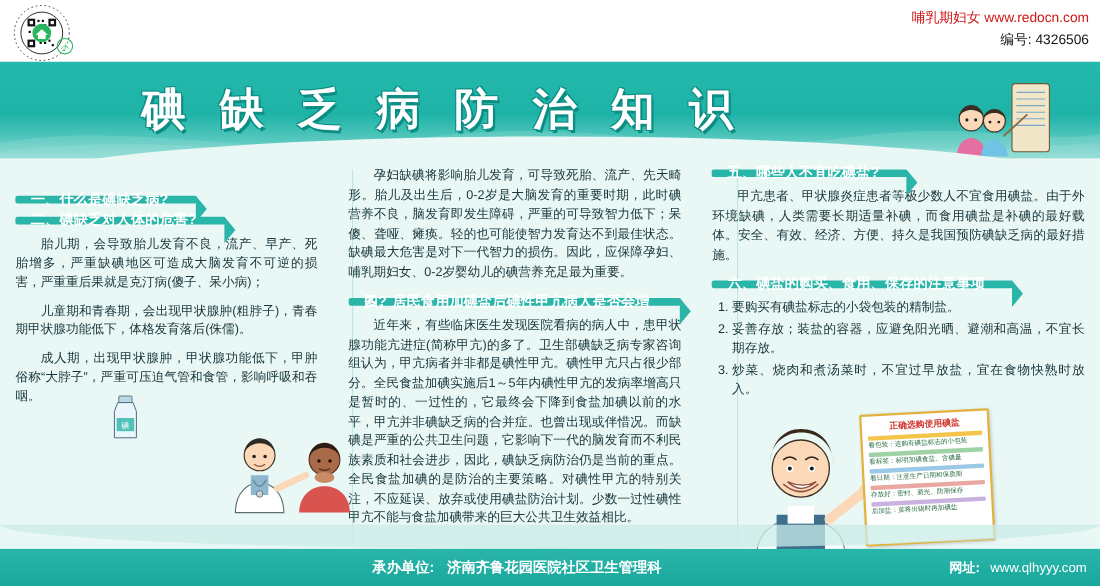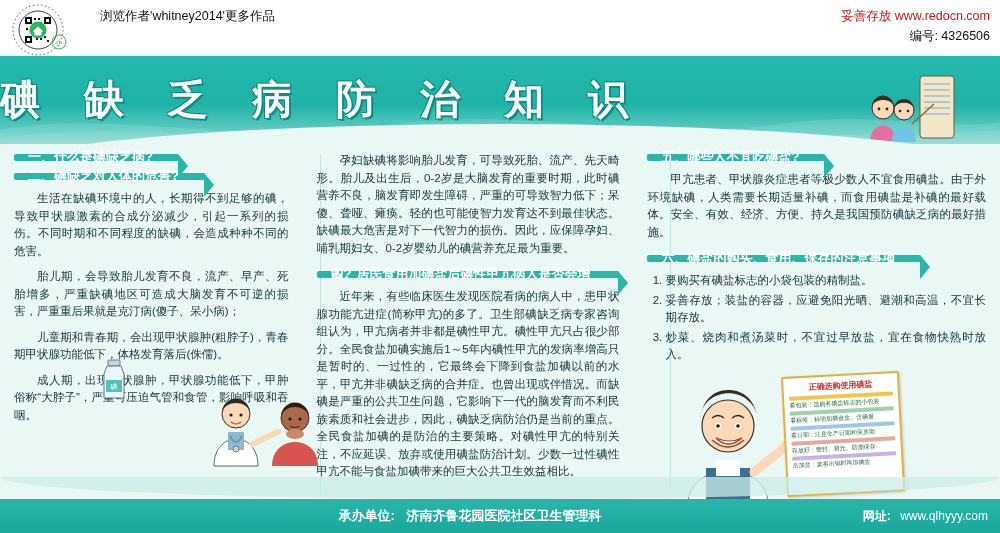--- a/index.html
+++ b/index.html
@@ -47,39 +47,40 @@
     content: ""; position: absolute; left: 0; bottom: -26px; width: 1000px; height: 46px;
     background: #e9f7f5;
     border-radius: 50% 50% 0 0 / 100% 100% 0 0;
   }
   .wave {
     position: absolute; left: 0; top: 44px; width: 1000px; height: 46px;
     opacity: .35;
   }
   .title {
     position: absolute; left: 0; top: 16px; width: 805px;
-    font-family: Liberation Mono, monospace;
+    text-align: center;
+    font-family: Liberation Sans, sans-serif;
     font-size: 40px; font-weight: bold; letter-spacing: 10px;
     color: #ffffff;
     text-shadow: 2px 2px 0 #0c8e85, -1px -1px 0 #0c8e85, 1px -1px 0 #0c8e85, -1px 1px 0 #0c8e85;
   }
 
   
   .vsep {
     position: absolute; top: 98px; height: 340px; width: 1px;
     background: #bfe6e1;
   }
 
   
   .cols {
     position: absolute; left: 0; top: 92px; width: 1000px; height: 352px;
     display: flex;
   }
   .col { padding: 0 14px; }
-  .col.c1 { width: 320px; }
+  .col.c1 { width: 320px; margin-top: 24px; }
   .col.c2 { width: 350px; }
   .col.c3 { width: 388px; }
 
   
   .sec-head {
     position: relative;
     margin: 6px 0 6px 0;
     display: inline-block;
     padding: 3px 26px 4px 14px;
     background: #2ab5a9;
@@ -201,24 +202,23 @@
             <rect x="36" y="32" width="2" height="2"></rect>
           <rect x="39" y="36" width="2" height="2"></rect>
         </g>
         <circle cx="30" cy="26" r="8.5" fill="#2ab55f"></circle>
         <path d="M24.5 27.5 L30 22.5 L35.5 27.5 L33.5 27.5 L33.5 31.5 L26.5 31.5 L26.5 27.5 Z" fill="#fff"></path>
         <circle cx="51" cy="38" r="7" fill="none" stroke="#2ab55f" stroke-width="1"></circle>
         <text x="51" y="41" font-size="7" fill="#2ab55f" text-anchor="middle" font-family="DejaVu Sans, sans-serif">小</text>
       </svg>
     </div>
     <div class="topleft-text">
-      <div>浏览作者'whitney2014'更多作品</div>
     </div>
     <div class="topright-text">
-      <div class="red">妥善存放 www.redocn.com</div>
+      <div class="red">哺乳期妇女 www.redocn.com</div>
       <div class="code">编号: 4326506</div>
     </div>
   </div>
 
   <div class="poster">
 
     <div class="headerband">
       <svg class="wave" viewBox="0 0 1000 46" preserveAspectRatio="none">
         <path d="M0 30 C 120 8, 240 48, 380 26 C 520 4, 640 44, 780 24 C 880 10, 950 32, 1000 22 L1000 46 L0 46 Z" fill="#ffffff" opacity="0.35"></path>
         <path d="M0 38 C 150 18, 300 52, 460 32 C 620 12, 760 48, 1000 30 L1000 46 L0 46 Z" fill="#ffffff" opacity="0.3"></path>
@@ -259,21 +259,20 @@
 
     <div class="vsep" style="left:320px;"></div>
     <div class="vsep" style="left:670px;"></div>
 
     <div class="cols">
 
       <div class="col c1">
         <div class="sec-head-wrap"><div class="sec-head">一、什么是碘缺乏病?</div></div>
 
         <div class="sec-head-wrap"><div class="sec-head">二、碘缺乏对人体的危害?</div></div>
-        <p class="body">生活在缺碘环境中的人，长期得不到足够的碘，导致甲状腺激素的合成分泌减少，引起一系列的损伤。不同时期和不同程度的缺碘，会造成种种不同的危害。</p>
         <p class="body">胎儿期，会导致胎儿发育不良，流产、早产、死胎增多，严重缺碘地区可造成大脑发育不可逆的损害，严重重后果就是克汀病(傻子、呆小病)；</p>
         <p class="body">儿童期和青春期，会出现甲状腺肿(粗脖子)，青春期甲状腺功能低下，体格发育落后(侏儒)。</p>
         <p class="body">成人期，出现甲状腺肿，甲状腺功能低下，甲肿俗称“大脖子”，严重可压迫气管和食管，影响呼吸和吞咽。</p>
       </div>
 
       <div class="col c2">
         <p class="body">孕妇缺碘将影响胎儿发育，可导致死胎、流产、先天畸形。胎儿及出生后，0-2岁是大脑发育的重要时期，此时碘营养不良，脑发育即发生障碍，严重的可导致智力低下；呆傻、聋哑、瘫痪。轻的也可能使智力发育达不到最佳状态。缺碘最大危害是对下一代智力的损伤。因此，应保障孕妇、哺乳期妇女、0-2岁婴幼儿的碘营养充足最为重要。</p>
 
         <div class="sec-head-wrap"><div class="sec-head">四、居民食用加碘盐后碘性甲亢病人是否会增多?</div></div>
         <p class="body">近年来，有些临床医生发现医院看病的病人中，患甲状腺功能亢进症(简称甲亢)的多了。卫生部碘缺乏病专家咨询组认为，甲亢病者并非都是碘性甲亢。碘性甲亢只占很少部分。全民食盐加碘实施后1～5年内碘性甲亢的发病率增高只是暂时的、一过性的，它最终会下降到食盐加碘以前的水平，甲亢并非碘缺乏病的合并症。也曾出现或伴惜况。而缺碘是严重的公共卫生问题，它影响下一代的脑发育而不利民族素质和社会进步，因此，碘缺乏病防治仍是当前的重点。全民食盐加碘的是防治的主要策略。对碘性甲亢的特别关注，不应延误、放弃或使用碘盐防治计划。少数一过性碘性甲亢不能与食盐加碘带来的巨大公共卫生效益相比。</p>

